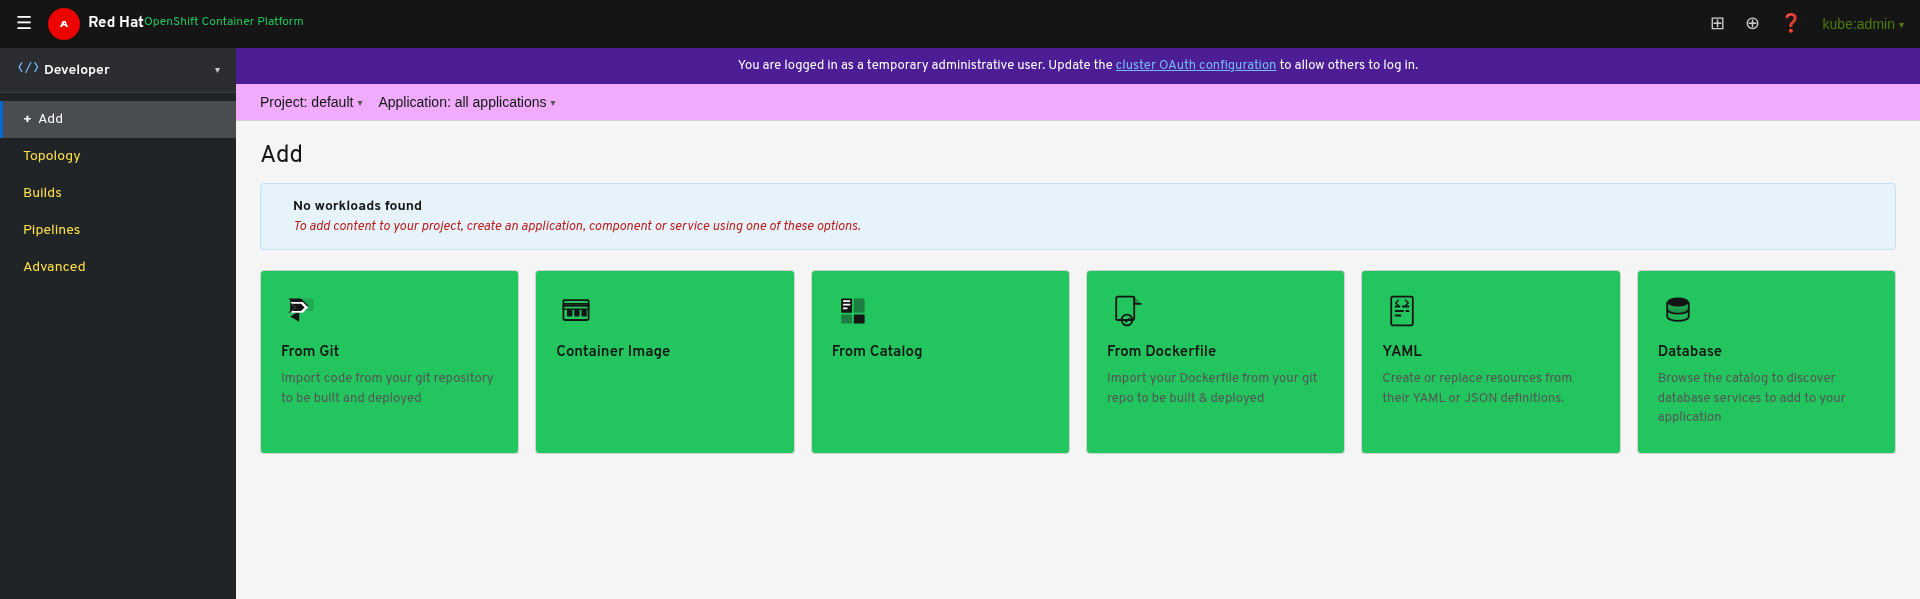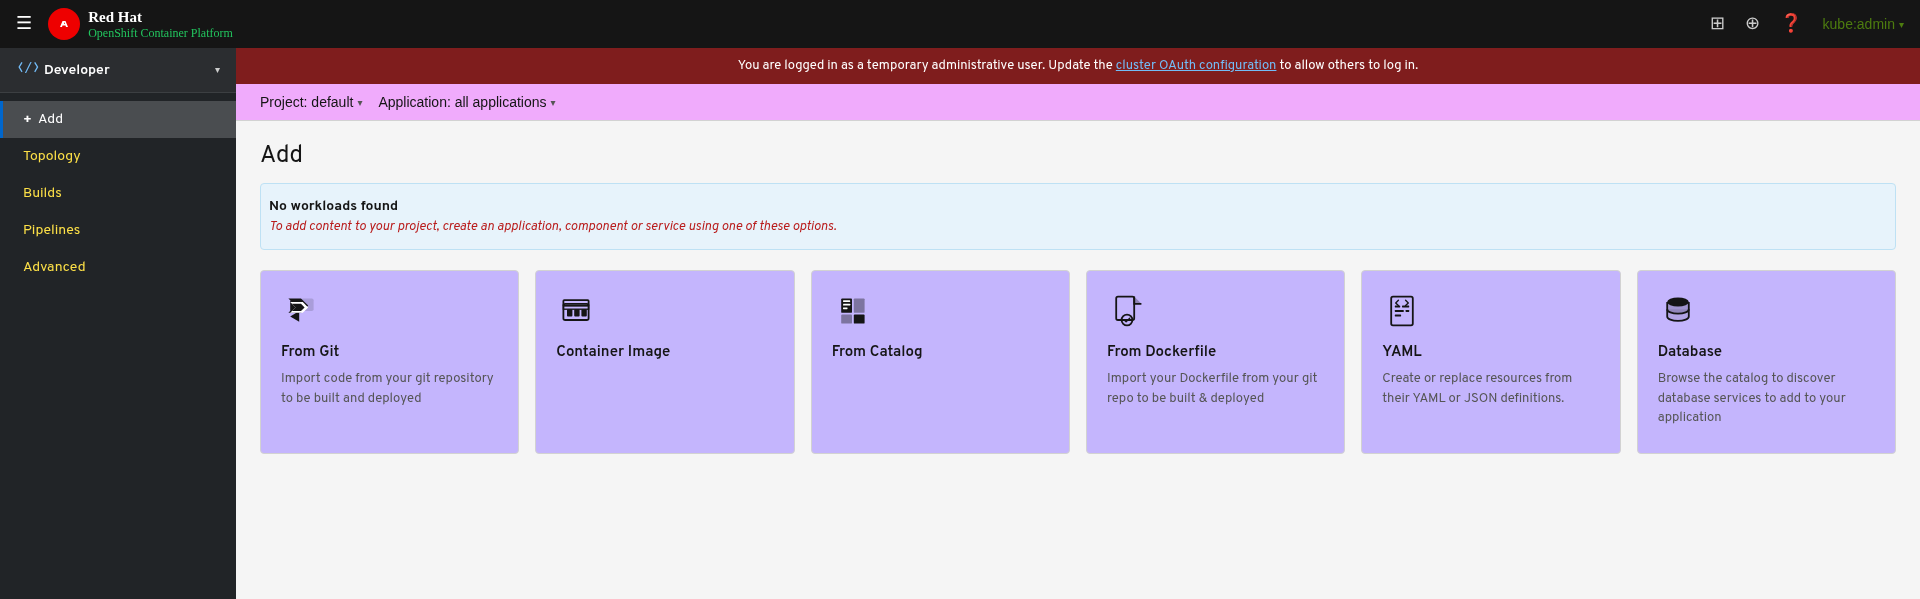--- a/index.html
+++ b/index.html
@@ -20,21 +20,21 @@
     .top-nav .hamburger { cursor: pointer; margin-right: 16px; font-size: 18px; color: #fff; }
     .top-nav .brand { display: flex; align-items: center; gap: 8px; }
     .top-nav .brand .rh-logo {
       width: 32px; height: 32px;
       background: #ee0000;
       border-radius: 50%;
       display: flex; align-items: center; justify-content: center;
       font-weight: bold; font-size: 12px; color: #fff;
       flex-shrink: 0;
     }
-    .top-nav .brand-text { display: flex; flex-direction: column; line-height: 1.2; font-family: Liberation Serif, serif; }
+    .top-nav .brand-text { display: flex; flex-direction: row; line-height: 1.2; }
     .top-nav .brand-text .main { font-weight: 700; font-size: 15px; }
     .top-nav .brand-text .sub { font-size: 12px; color: #22c55e; }
     .top-nav-right { margin-left: auto; display: flex; align-items: center; gap: 20px; }
     .top-nav-right .icon-btn { color: #ccc; cursor: pointer; font-size: 18px; }
     .top-nav-right .user-btn {
       color: #4d7c0f; cursor: pointer; font-size: 14px; display: flex; align-items: center; gap: 4px;
       background: none; border: none;
     }
     .top-nav-right .user-btn .caret { font-size: 10px; }
 
@@ -76,21 +76,21 @@
     }
     .sidebar-item.active {
       background: #4a4d50;
       border-left: 3px solid #06c;
       color: #fff;
     }
     .sidebar-item .item-plus { margin-right: 6px; font-weight: bold; color: #fff; }
 
     
     .banner {
-      background: #7f1d1d;
+      background: #4c1d95;
       color: #fff;
       text-align: center;
       padding: 10px 16px;
       font-size: 13px;
     }
     .banner a { color: #73bcf7; text-decoration: underline; }
 
     
     .main-content { flex: 1; overflow-y: auto; background: #f5f5f5; }
     .content-inner { padding: 0 24px 24px; }
@@ -113,34 +113,34 @@
 
     
     .page-header { padding: 20px 0 12px; }
     .page-header h1 { font-size: 24px; font-weight: 400; color: #151515; }
 
     
     .info-box {
       background: #e7f3fb;
       border: 1px solid #bee1f4;
       border-radius: 4px;
-      padding: 14px 8px;
+      padding: 14px 32px;
       margin-bottom: 20px;
     }
     .info-box .info-title { font-weight: 700; font-size: 14px; margin-bottom: 4px; color: #151515; }
     .info-box .info-desc { font-size: 13px; color: #b91c1c; font-style: italic; }
 
     
     .cards-grid {
       display: grid;
       grid-template-columns: repeat(6, 1fr);
       gap: 16px;
     }
     .card {
-      background: #c4b5fd;
+      background: #22c55e;
       border: 1px solid #d2d2d2;
       border-radius: 4px;
       padding: 20px 20px 24px;
       cursor: pointer;
       transition: box-shadow 0.15s;
     }
     .card-icon {
       width: 40px; height: 40px;
       margin-bottom: 12px;
       display: flex; align-items: center; justify-content: center;

